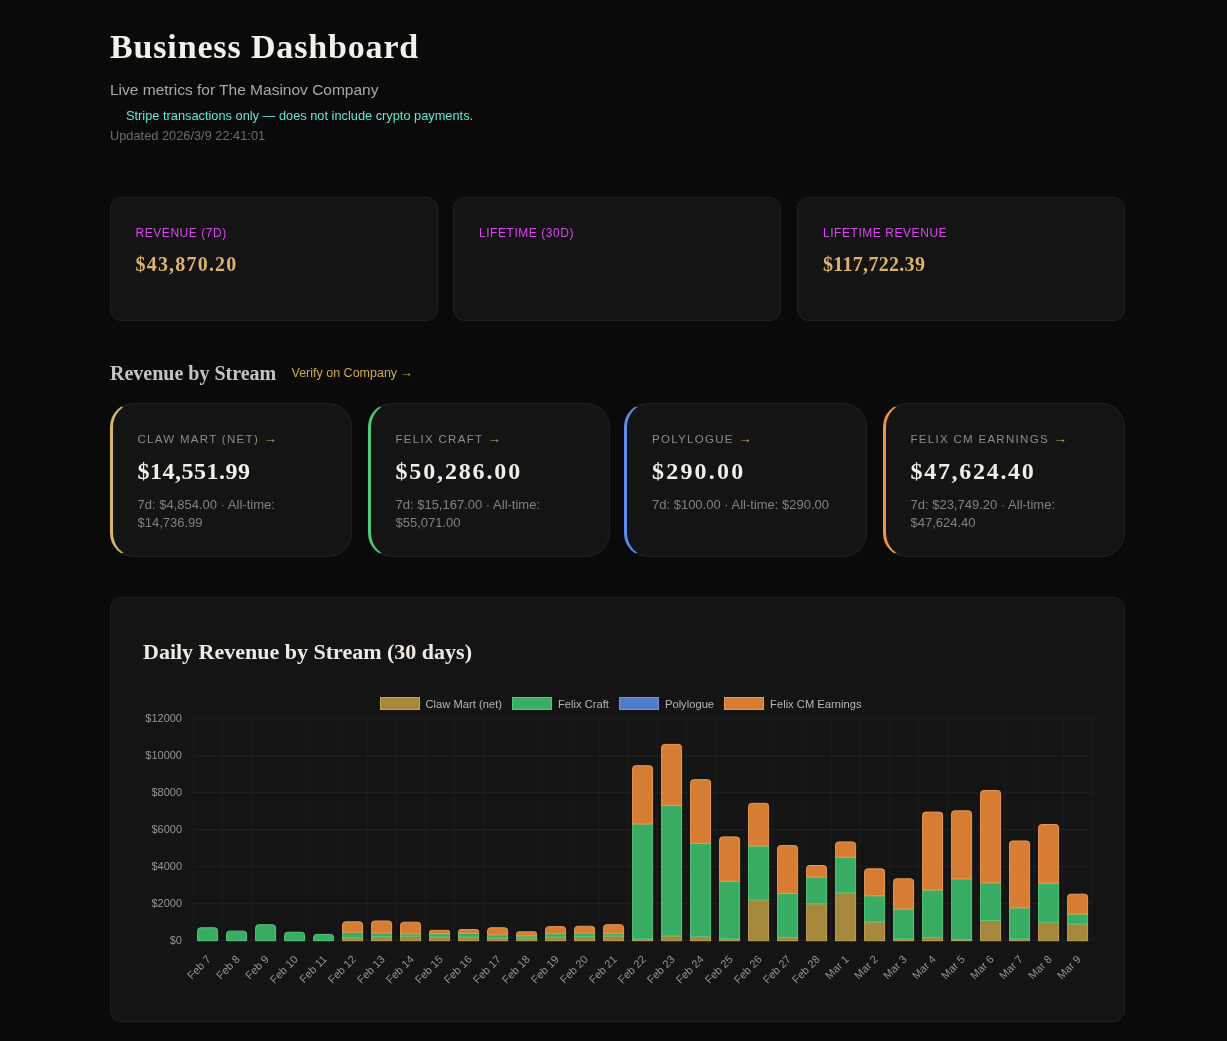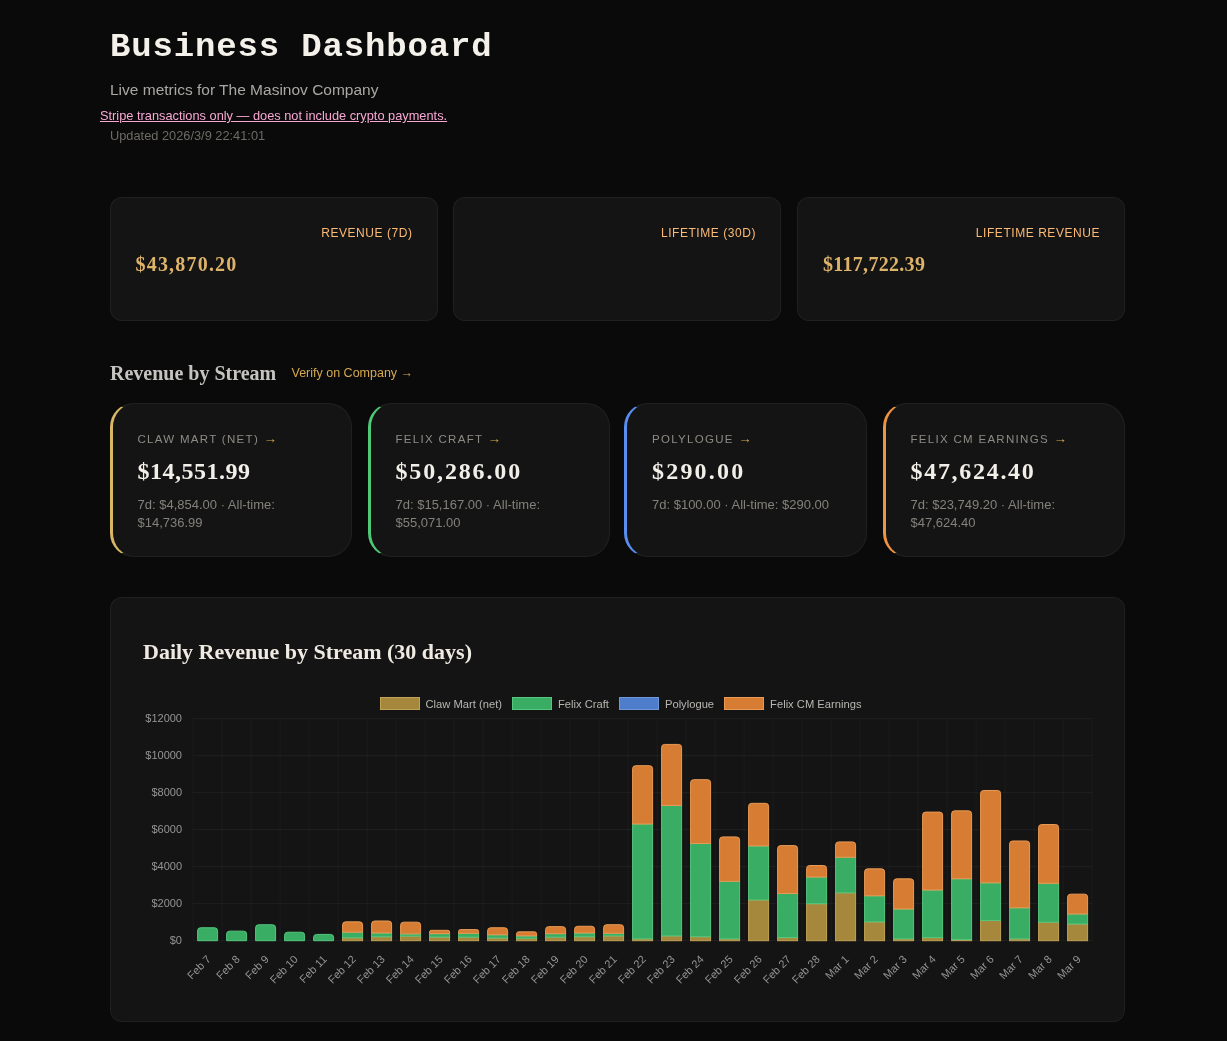--- a/index.html
+++ b/index.html
@@ -1,24 +1,24 @@
 <!DOCTYPE html>
 <html><head><meta charset="utf-8"><style>
 * { margin:0; padding:0; box-sizing:border-box; }
 html,body { width:1227px; height:1041px; background:#0a0a0a; overflow:hidden; }
 body { position:relative; font-family:"Liberation Sans", sans-serif; }
-h1 { position:absolute; left:110px; top:28px; font-family:Liberation Mono, monospace;
+h1 { position:absolute; left:110px; top:28px; font-family:Liberation Serif, serif;
      font-size:34px; font-weight:700; color:#f4f1ea; letter-spacing:0.85px; }
 .sub1 { position:absolute; left:110px; top:81px; font-size:15.5px; color:#aaa8a4;text-align:right; }
-.sub2 { position:absolute; left:100px; top:108px; font-size:12.8px; color:#f9a8d4;text-decoration:underline; }
+.sub2 { position:absolute; left:126px; top:108px; font-size:12.8px; color:#5eead4; }
 .sub3 { position:absolute; left:110px; top:127.5px; font-size:12.8px; color:#6e6b67; }
 .card { position:absolute; background:#141414; border:1px solid rgba(255,255,255,0.055);
         border-radius:12px; }
 .stat { top:197px; width:328px; height:124px; padding:28px 24px 0 25px; }
-.slabel { font-size:12px; letter-spacing:0.55px; color:#fdba74;text-align:right; }
+.slabel { font-size:12px; letter-spacing:0.55px; color:#d946ef; }
 .sval1 { margin-top:13px; font-family:"Liberation Serif", serif; font-weight:700;
          font-size:20px; color:#ddb36a; letter-spacing:1.2px; }
 .sechead { position:absolute; left:110px; top:362px; font-family:"Liberation Serif", serif;
            font-size:20px; font-weight:700; color:#c6c4c0; }
 .seclink { position:absolute; left:291.5px; top:366px; font-size:12.5px; color:#d4a850; }
 .scard { position:absolute; top:403px; width:242.5px; height:154px; background:#141414;
          border:1px solid rgba(255,255,255,0.055); border-left:3.5px solid; border-radius:24px;
          padding:27px 18px 0 25px; }
 .stitle { font-size:11.5px; letter-spacing:1.3px; color:#8e8b86; white-space:nowrap; }
 .arrow { color:#d4a850; font-size:13.5px; }

